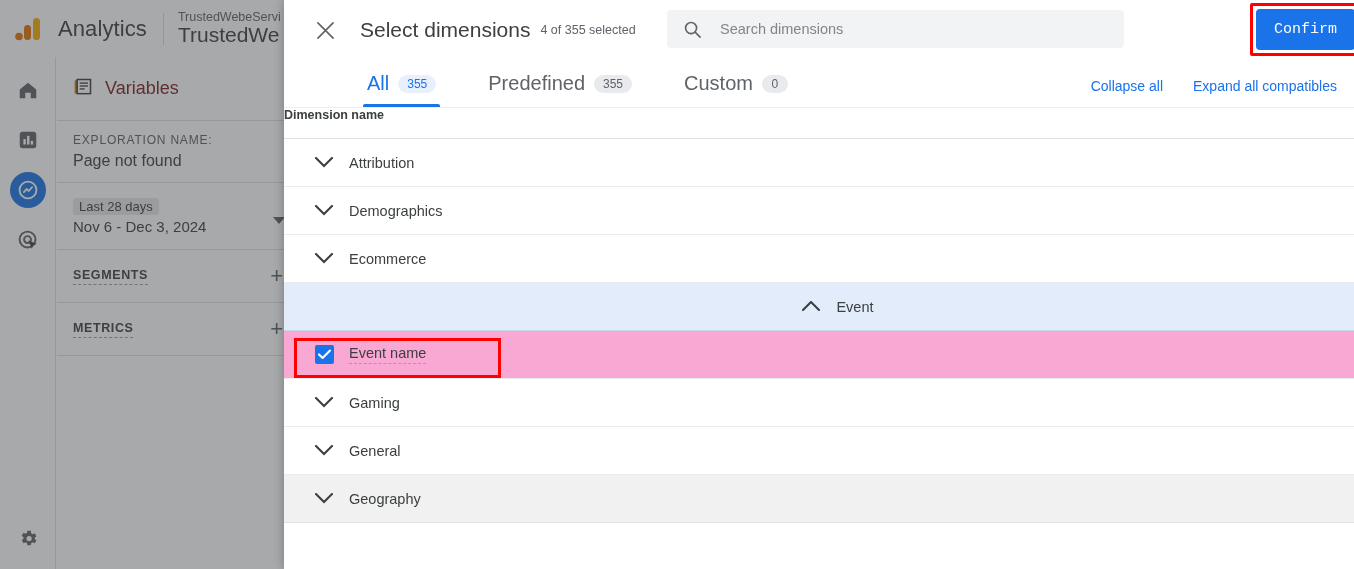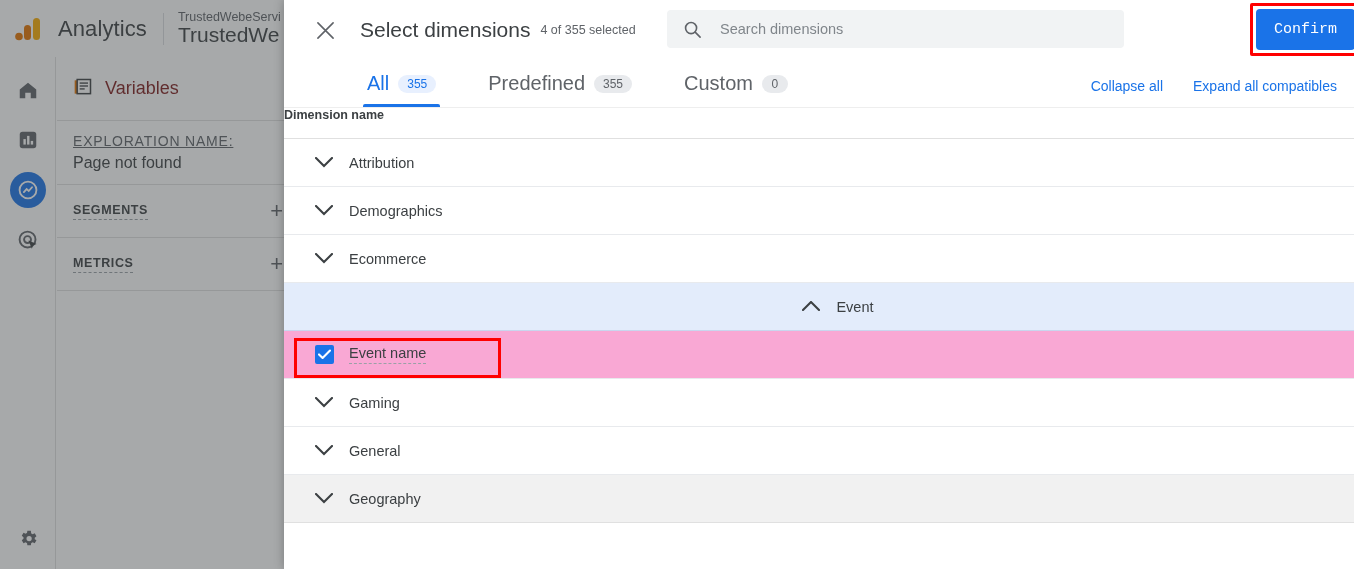--- a/index.html
+++ b/index.html
@@ -47,21 +47,21 @@
     position: absolute; left: 57px; top: 57px; width: 243px; height: 512px;
     background: #fff; border-right: 1px solid #e0e0e0;
   }
   .var-title-row {
     height: 64px; display: flex; align-items: center; gap: 12px;
     padding: 0 16px; border-bottom: 1px solid #e0e0e0;
   }
   .var-title { font-size: 18px; color: #7f1d1d; }
   .var-block { border-bottom: 1px solid #e0e0e0; padding: 12px 16px; }
   .var-label-caps {
-    font-size: 14px; letter-spacing: .8px; color: #5f6368; text-transform: uppercase; text-decoration: underline;
+    font-size: 12px; letter-spacing: .8px; color: #5f6368; text-transform: uppercase;
   }
   .var-value { font-size: 16px; color: #3c4043; margin-top: 5px; }
   .date-block {
     position: relative; border-bottom: 1px solid #e0e0e0; padding: 14px 16px 14px 16px;
   }
   .date-chip {
     display: inline-block; background: #e8eaed; border-radius: 3px;
     padding: 1px 6px; font-size: 13px; color: #3c4043;
   }
   .date-sub { font-size: 15px; color: #3c4043; margin-top: 3px; }
@@ -256,20 +256,29 @@
             <rect x="8" y="10" width="10" height="1.6" fill="#3c4043"></rect>
             <rect x="8" y="13.5" width="6" height="1.6" fill="#3c4043"></rect>
           </svg>
         </span>
         <span class="var-title">Variables</span>
       </div>
       <div class="var-block">
         <div class="var-label-caps">EXPLORATION NAME:</div>
         <div class="var-value">Page not found</div>
       </div>
+      <div class="date-block">
+        <span class="date-chip">Last 28 days</span>
+        <div class="date-sub">Nov 6 - Dec 3, 2024</div>
+        <span class="date-caret">
+          <svg width="12" height="8" viewBox="0 0 12 8">
+              <path d="M0 0h12L6 7z" fill="#5f6368"></path>
+            </svg>
+        </span>
+      </div>
       <div class="sect-row">
         <span class="sect-name">SEGMENTS</span>
         <span class="plus-btn">+</span>
       </div>
       <div class="sect-row">
         <span class="sect-name">METRICS</span>
         <span class="plus-btn">+</span>
       </div>
     </div>
 

